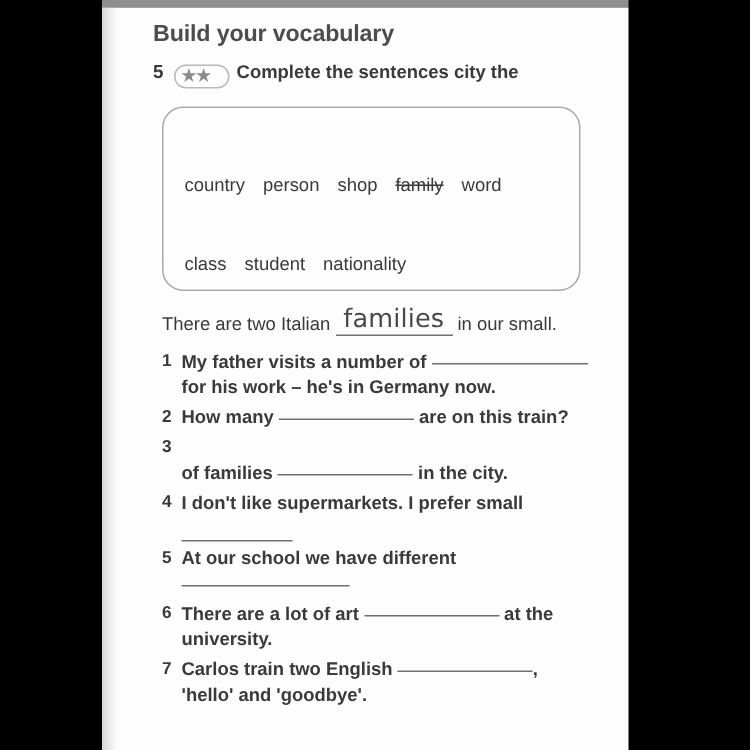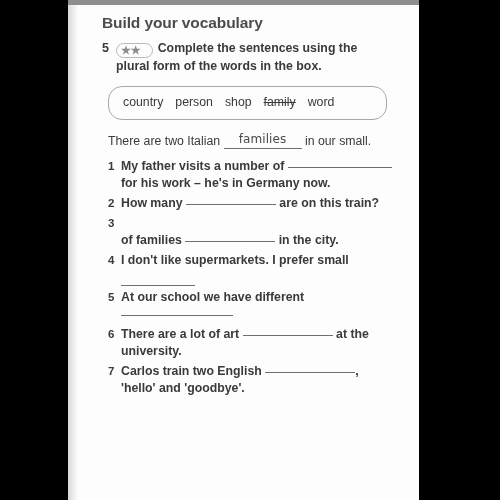--- a/index.html
+++ b/index.html
@@ -120,20 +120,21 @@
     margin: 0 10px 0 6px;
     border: 1.2px solid #a8a8a8;
     border-radius: 14px;
     padding: 7px 14px 8px 14px;
     font-size: 12.3px;
     line-height: 17px;
     color: #3a3a3a;
   }
   .wordbox .wrow {
     white-space: nowrap;
+    margin-top: 36px;
   }
   .w { margin-right: 12px; display: inline-block; }
   .w:last-child { margin-right: 0; }
   .w.used {
     text-decoration: line-through;
     text-decoration-thickness: 1px;
   }
 
   
   .example {
@@ -190,21 +191,21 @@
     display: inline-block;
     border-bottom: 1.1px solid #6f6f6f;
     text-align: center;
     width: 78px;
     position: relative;
     top: -2px;
     padding-bottom: 0px;
   }
   .answer-ink {
     font-family: "DejaVu Sans", sans-serif;
-    font-size: 12px;
+    font-size: 17px;
     color: #4a4a4a;
     letter-spacing: 0.1px;
   }
 </style>
 </head>
 <body>
 
 <div id="screen">
 
   <div class="bar-left"></div>
@@ -212,27 +213,30 @@
   <div class="top-strip"></div>
 
   <div class="page">
     <div class="content">
 
       <h1 class="section-title">Build your vocabulary</h1>
 
       <div class="ex-head">
         <div class="ex-num">5</div>
         <div class="ex-body">
-          <span class="stars-pill"><span class="star">★★</span></span><span>Complete the sentences using the</span><br><span>plural form of the words in the box.</span>
+          <span class="stars-pill"><span class="star">★★</span></span><span>Complete the sentences city the</span><br>
         </div>
       </div>
 
       <div class="wordbox">
         <div class="wrow">
           <span class="w">country</span><span class="w">person</span><span class="w">shop</span><span class="w used">family</span><span class="w">word</span>
+        </div>
+        <div class="wrow">
+          <span class="w">class</span><span class="w">student</span><span class="w">nationality</span>
         </div>
       </div>
 
       <div class="example">
         <span>There are two Italian</span>
         <span class="answer-blank"><span class="answer-ink">families</span></span>
         <span>in our small.</span>
       </div>
 
       <ol class="qlist">

